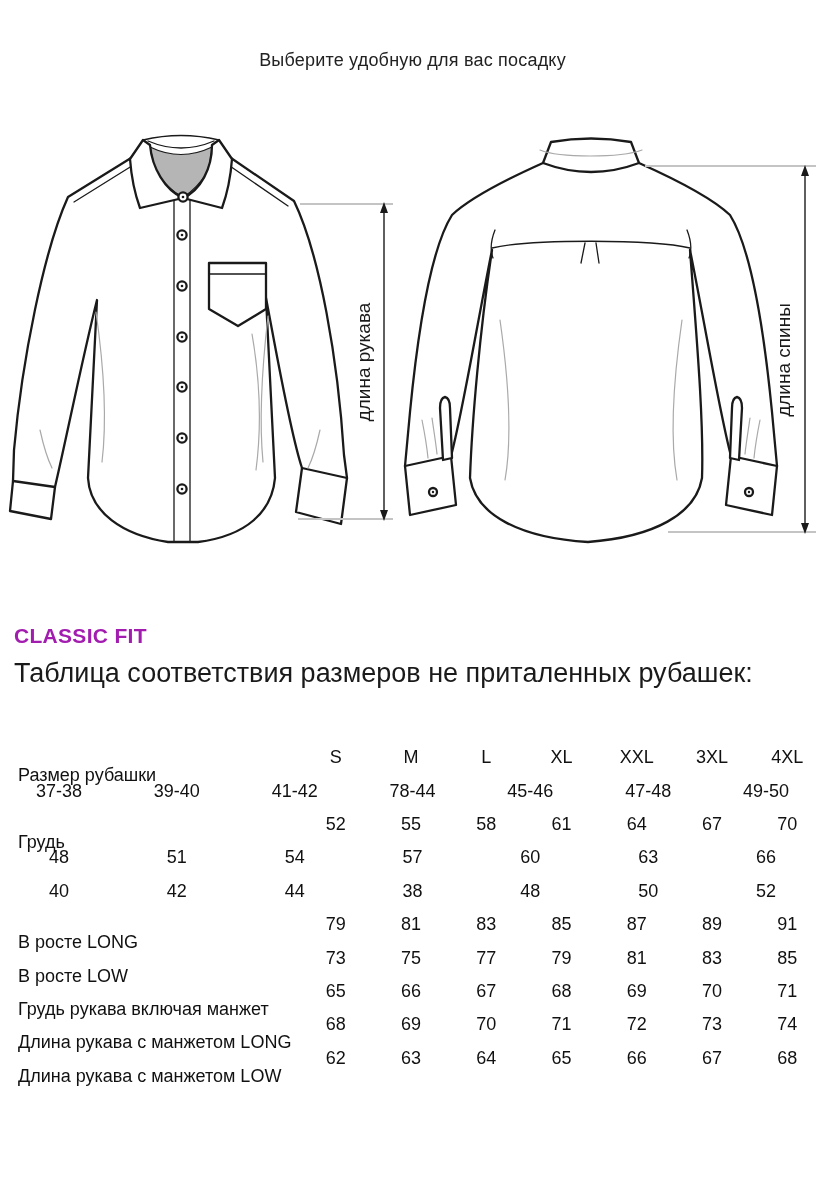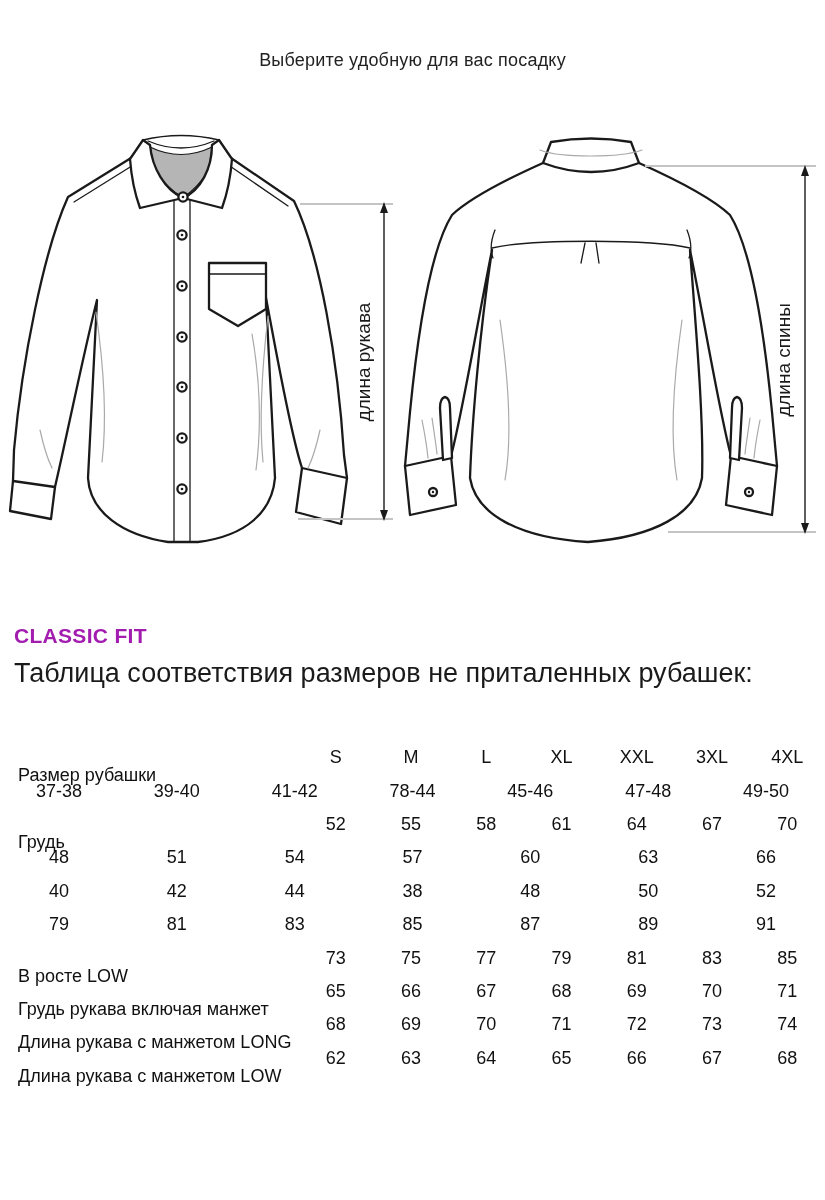--- a/index.html
+++ b/index.html
@@ -207,20 +207,21 @@
       <div class="cell">42</div>
       <div class="cell">44</div>
       <div class="cell">38</div>
       <div class="cell">48</div>
       <div class="cell">50</div>
       <div class="cell">52</div>
     </div>
 
 
     <div class="trow">
+      <div class="tlabel row-label">В росте LONG</div>
       <div class="cell">79</div>
       <div class="cell">81</div>
       <div class="cell">83</div>
       <div class="cell">85</div>
       <div class="cell">87</div>
       <div class="cell">89</div>
       <div class="cell">91</div>
     </div>
 
     <div class="trow">

